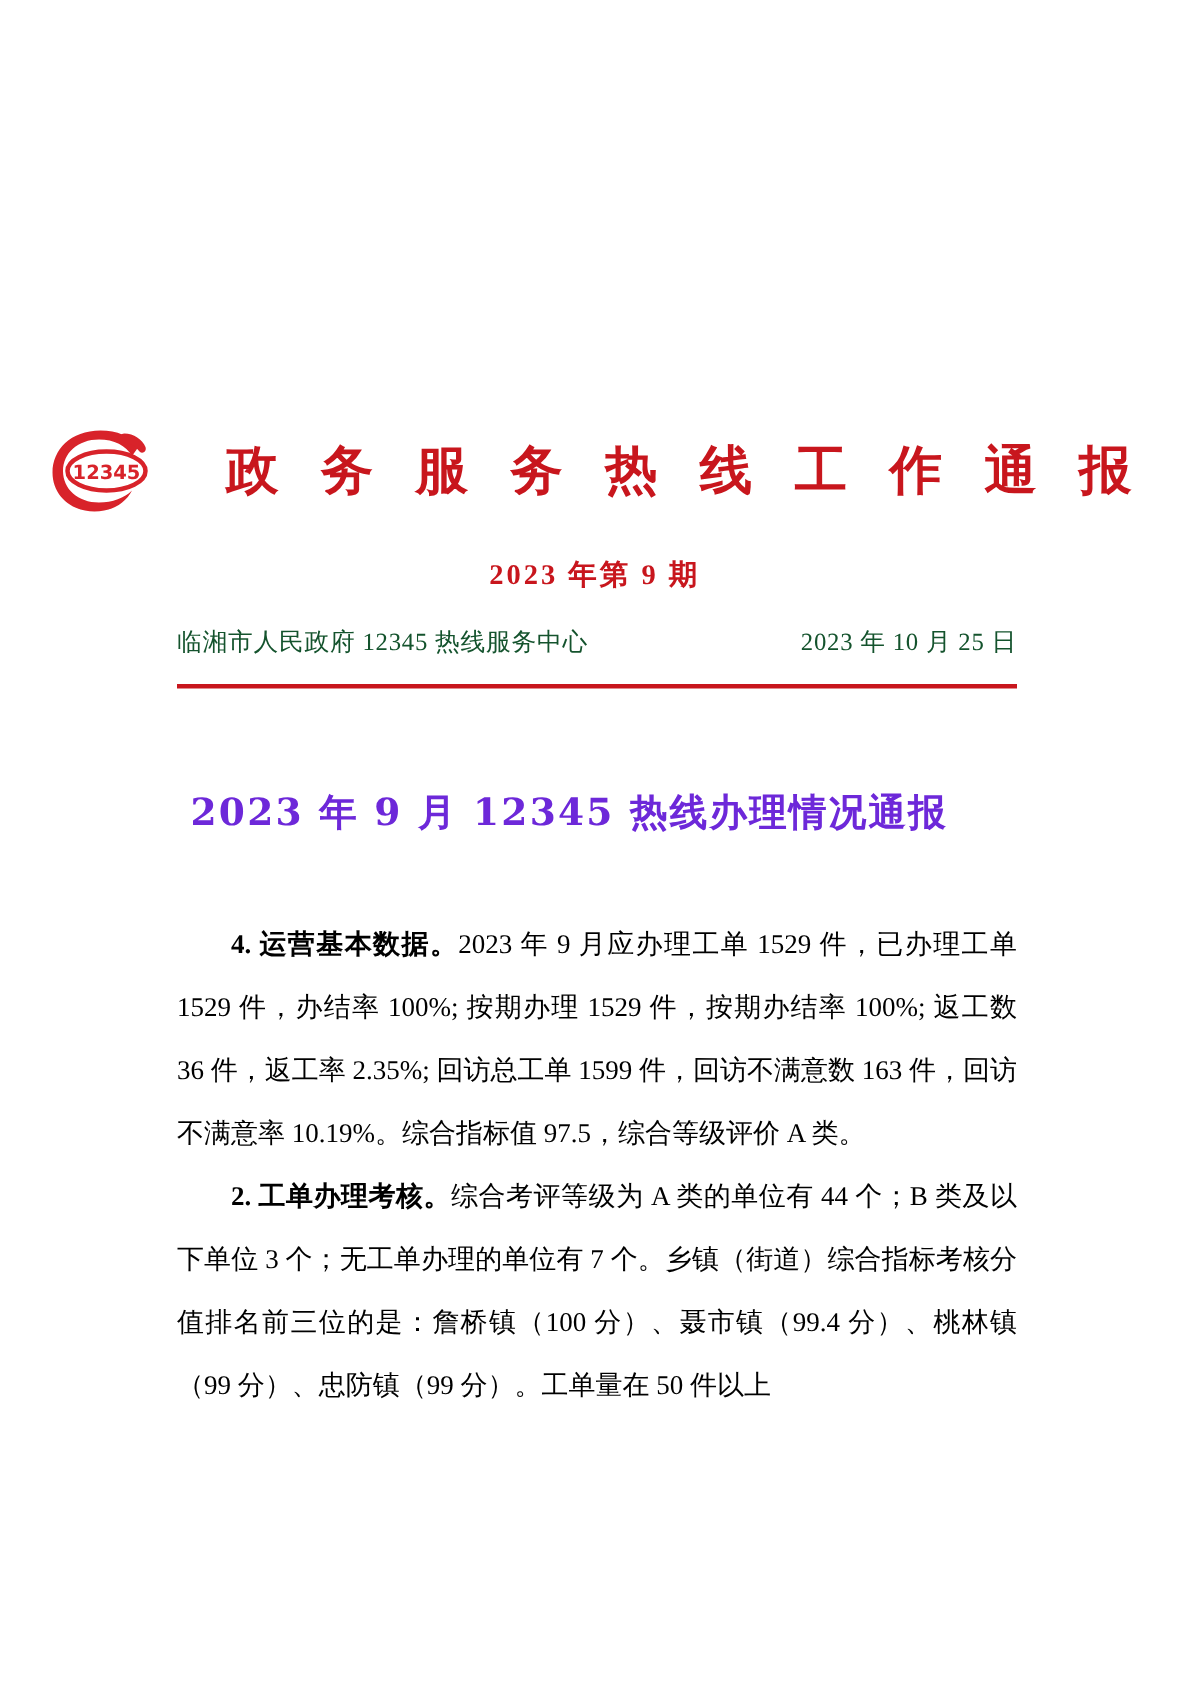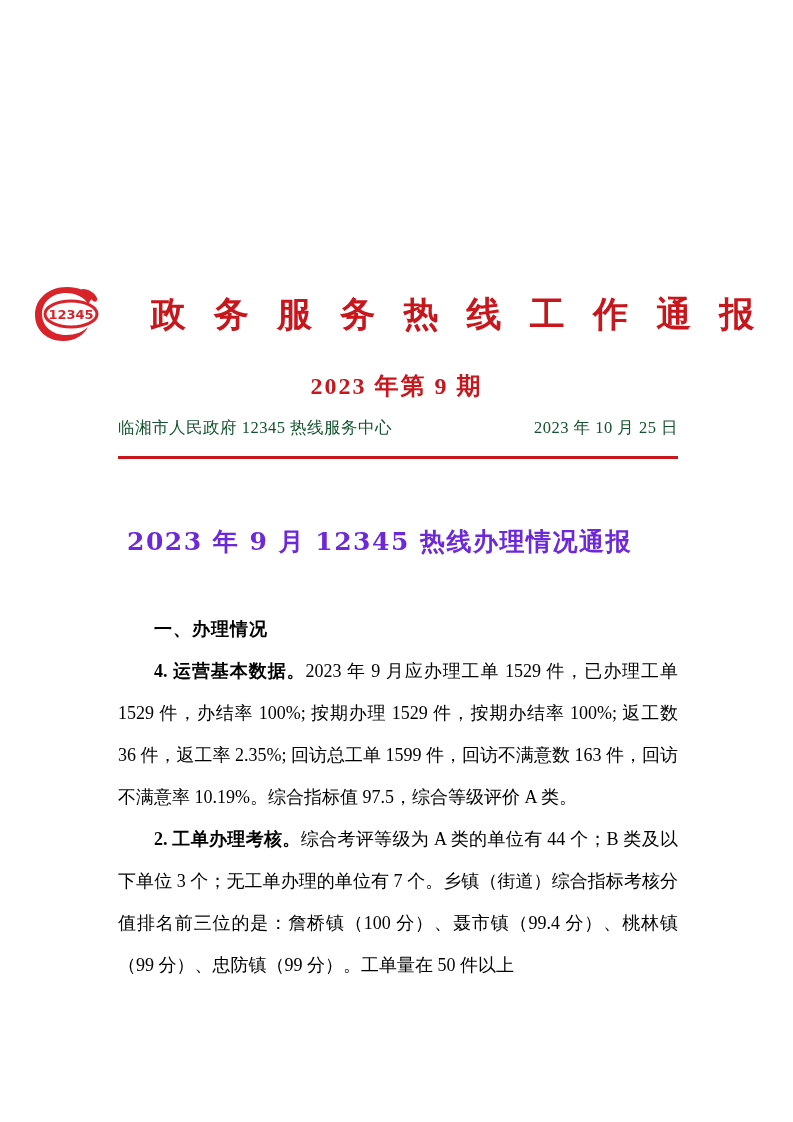--- a/index.html
+++ b/index.html
@@ -53,21 +53,21 @@
     color: #c8161d;
     white-space: nowrap;
     line-height: 1.1;
     padding-left: 6px;
     margin-left: 18px;
   }
 
   .issue-line {
     margin-top: 25px;
     font-family: "Liberation Serif", serif;
-    font-size: 24px;
+    font-size: 19px;
     letter-spacing: 2px;
     color: #c8161d;
     font-weight: bold;
   }
 
   .meta-row {
     position: absolute;
     left: 118px;
     top: 417px;
     width: 560px;
@@ -149,18 +149,17 @@
   <div class="meta-row">
     <span>临湘市人民政府 12345 热线服务中心</span>
     <span>2023 年 10 月 25 日</span>
   </div>
 
   <div class="red-rule"></div>
 
   <div class="doc-title">2023 年 9 月 12345 热线办理情况通报</div>
 
   <div class="content">
-    <p class="sec-head">一、办理情况</p>
     <p><span class="b">4. 运营基本数据。</span><span>2023 年 9 月应办理工单 1529 件，已办理工单 1529 件，办结率 100%; 按期办理 1529 件，按期办结率 100%; 返工数 36 件，返工率 2.35%; 回访总工单 1599 件，回访不满意数 163 件，回访不满意率 10.19%。综合指标值 97.5，综合等级评价 A 类。</span></p>
     <p><span class="b">2. 工单办理考核。</span><span>综合考评等级为 A 类的单位有 44 个；B 类及以下单位 3 个；无工单办理的单位有 7 个。乡镇（街道）综合指标考核分值排名前三位的是：詹桥镇（100 分）、聂市镇（99.4 分）、桃林镇（99 分）、忠防镇（99 分）。工单量在 50 件以上</span></p>
   </div>
 
 </div>
 
 </body></html>

